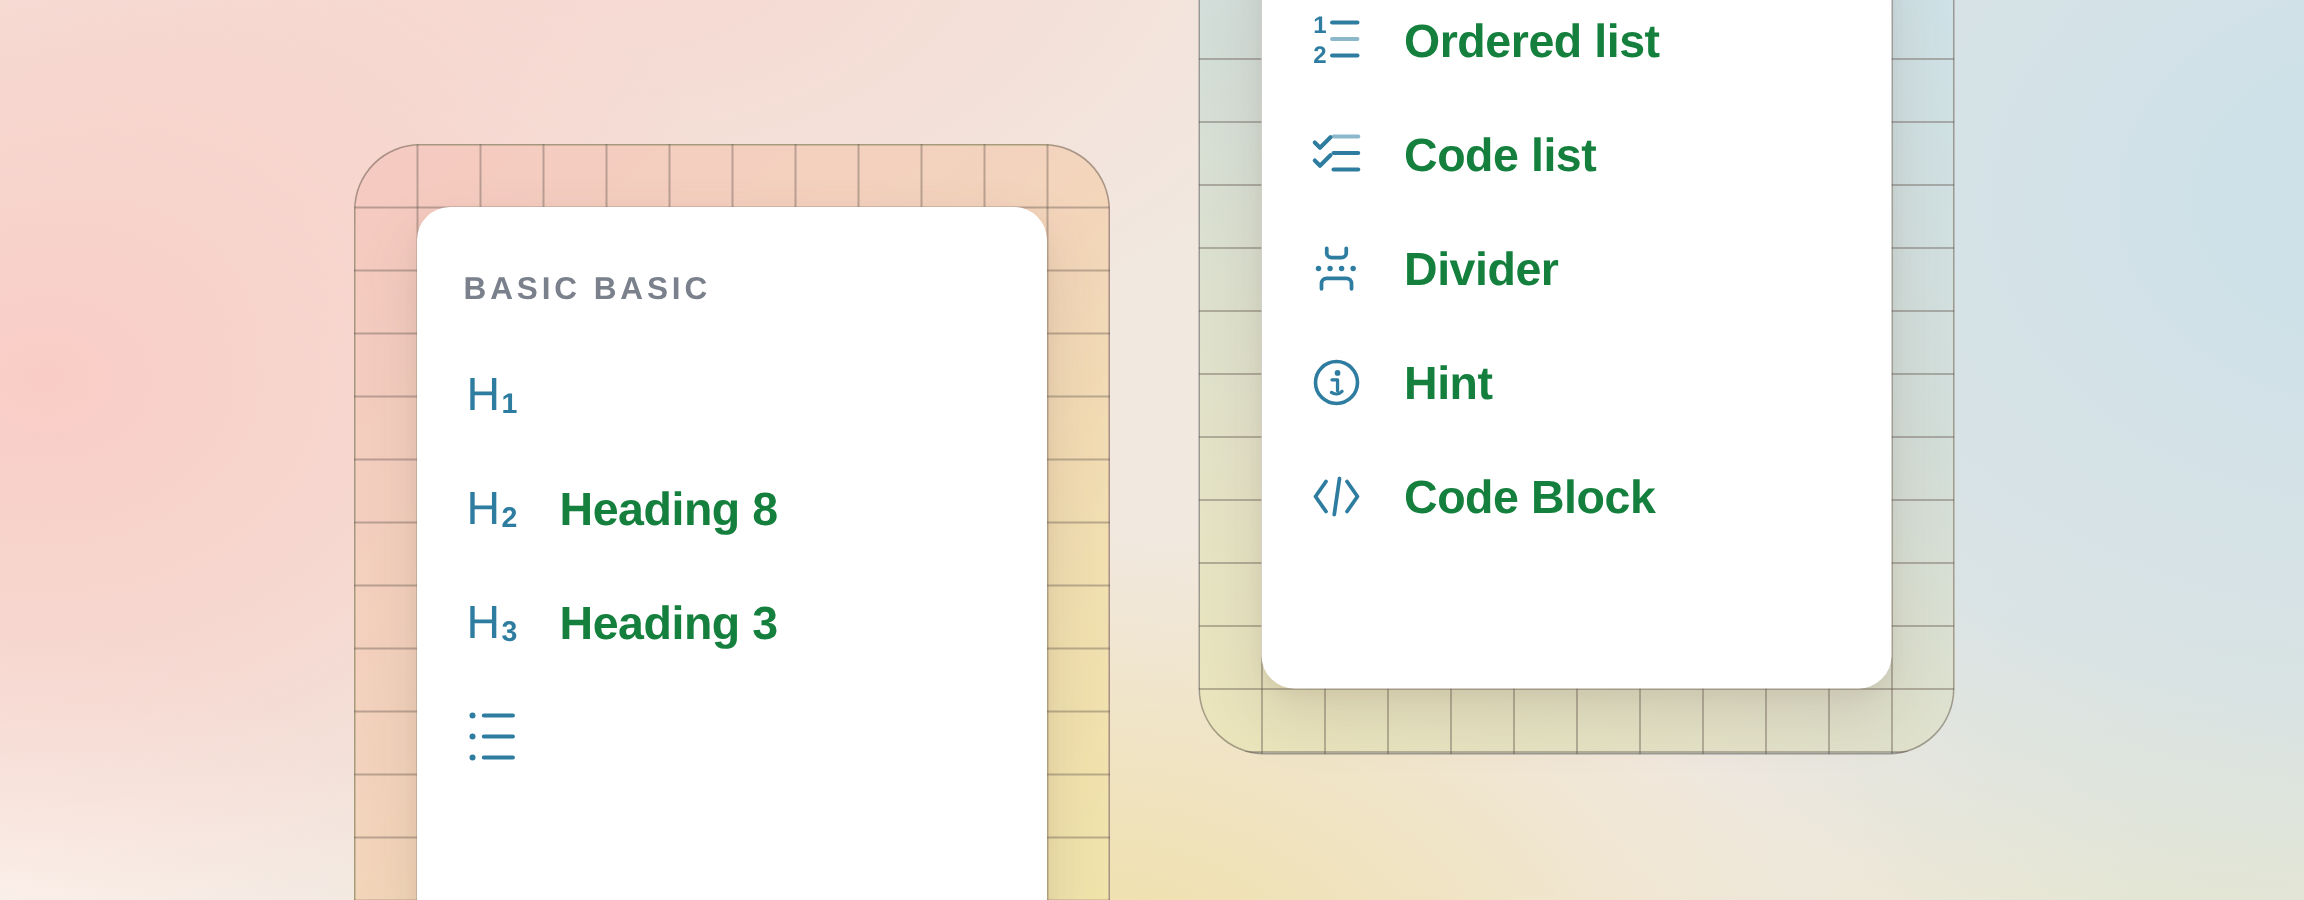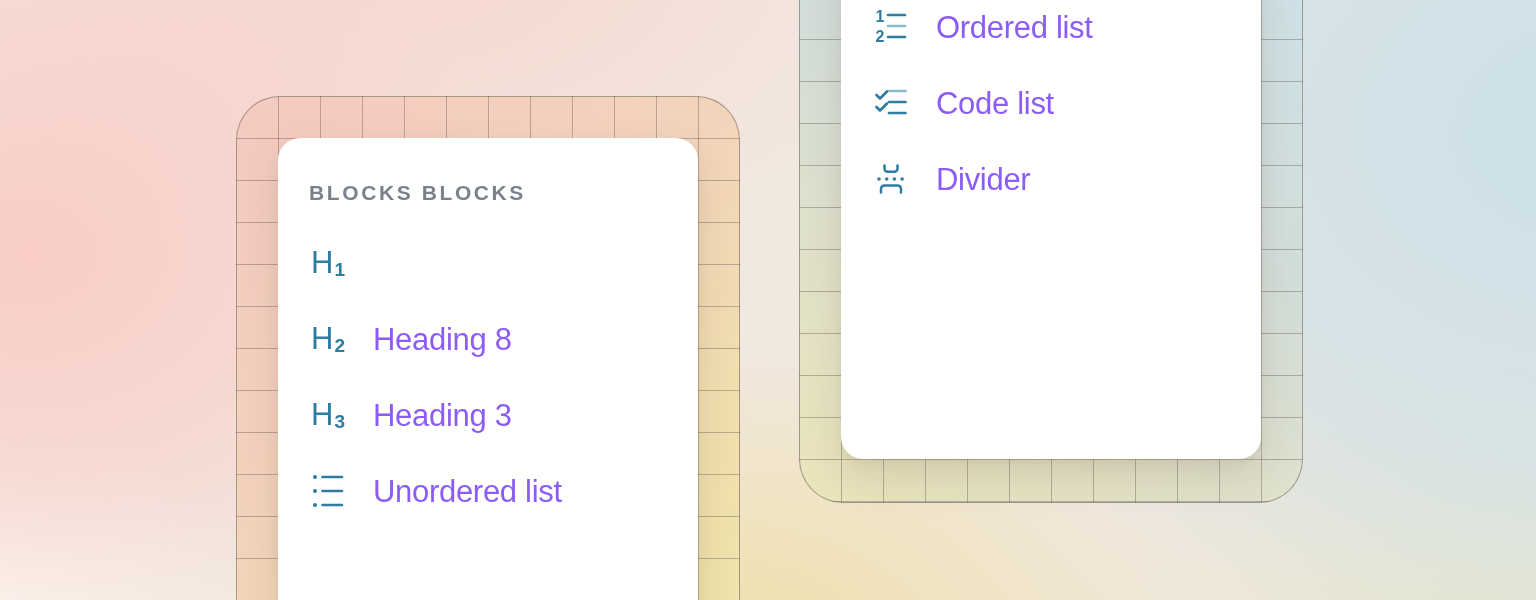--- a/index.html
+++ b/index.html
@@ -43,39 +43,39 @@
     font-size:21px;font-weight:700;letter-spacing:2.6px;color:#7b818c;
     line-height:22px;white-space:nowrap;
   }
   .panel-left .menu{margin-top:21px;}
   .menu-item{height:76px;display:flex;align-items:center;cursor:pointer;}
   .menu-item .icon{
     width:38px;height:38px;display:flex;align-items:center;justify-content:center;flex:0 0 38px;
   }
   .menu-item .icon svg{overflow:visible;display:block;}
   .menu-item .label{
-    margin-left:26px;font-size:31px;font-weight:400;letter-spacing:-.3px;
-    color:#8b5cf6;line-height:1;white-space:nowrap;
+    margin-left:26px;font-size:31px;font-weight:700;letter-spacing:-.3px;
+    color:#15803d;line-height:1;white-space:nowrap;
   }
   .hicon{
     display:inline-flex;align-items:flex-start;color:#2e7da0;
     font-size:31px;font-weight:400;line-height:34px;height:34px;
   }
   .hsub{font-size:19px;font-weight:700;line-height:19px;margin-top:14px;margin-left:1px;}
 </style>
 </head>
 <body>
 
 <div class="stage">
 
   <div class="grid-card grid-left"></div>
   <div class="grid-card grid-right"></div>
 
   <div class="panel panel-left">
-    <div class="section-label">BLOCKS BLOCKS</div>
+    <div class="section-label">BASIC BASIC</div>
     <div class="menu">
         <div class="menu-item">
           <span class="icon">
             <span class="hicon">H<span class="hsub">1</span></span>
           </span>
         </div>
         <div class="menu-item">
           <span class="icon">
             <span class="hicon">H<span class="hsub">2</span></span>
           </span>
@@ -91,21 +91,20 @@
           <span class="icon">
             <svg width="34" height="34" viewBox="0 0 34 34" fill="none" stroke="#2e7da0" stroke-linecap="round" stroke-linejoin="round" stroke-width="2.6">
       <path d="M11.5 3h19.5M11.5 17h19.5M11.5 31h19.5"></path>
       <g fill="#2e7da0" stroke="none">
                 <circle cx="4" cy="3" r="2"></circle>
                 <circle cx="4" cy="17" r="2"></circle>
                 <circle cx="4" cy="31" r="2"></circle>
               </g>
             </svg>
           </span>
-          <span class="label">Unordered list</span>
         </div>
       </div>
   </div>
 
   <div class="panel panel-right">
     <div class="menu">
         <div class="menu-item">
           <span class="icon">
             <svg width="34" height="34" viewBox="0 0 34 34" fill="none" stroke="#2e7da0" stroke-linecap="round" stroke-linejoin="round" stroke-width="2.6">
       <path d="M14 5h17"></path>
@@ -139,16 +138,37 @@
       <g fill="#2e7da0" stroke="none">
                 <circle cx="5" cy="17" r="1.8"></circle>
                 <circle cx="12.7" cy="17" r="1.8"></circle>
                 <circle cx="20.4" cy="17" r="1.8"></circle>
                 <circle cx="28.1" cy="17" r="1.8"></circle>
               </g>
             </svg>
           </span>
           <span class="label">Divider</span>
         </div>
+        <div class="menu-item">
+          <span class="icon">
+            <svg width="34" height="34" viewBox="0 0 34 34" fill="none" stroke="#2e7da0" stroke-linecap="round" stroke-linejoin="round" stroke-width="2.4">
+      <circle cx="17" cy="17" r="14"></circle>
+      <circle cx="17.7" cy="10.6" r="1.9" fill="#2e7da0" stroke="none"></circle>
+      <path d="M14 15.2h3.7v7.3" stroke-width="2.2"></path>
+      <path d="M13.6 23.6c2.1 1.5 5.1 1.3 7.1-.7" stroke-width="2.2"></path>
+            </svg>
+          </span>
+          <span class="label">Hint</span>
+        </div>
+        <div class="menu-item">
+          <span class="icon">
+            <svg width="34" height="34" viewBox="0 0 34 34" fill="none" stroke="#2e7da0" stroke-linecap="round" stroke-linejoin="round" stroke-width="2.5">
+      <path d="M10 7L3 17l7 10"></path>
+              <path d="M24 7l7 10-7 10"></path>
+              <path d="M19 5l-3.5 24"></path>
+            </svg>
+          </span>
+          <span class="label">Code Block</span>
+        </div>
       </div>
   </div>
 
 </div>
 
 </body></html>

